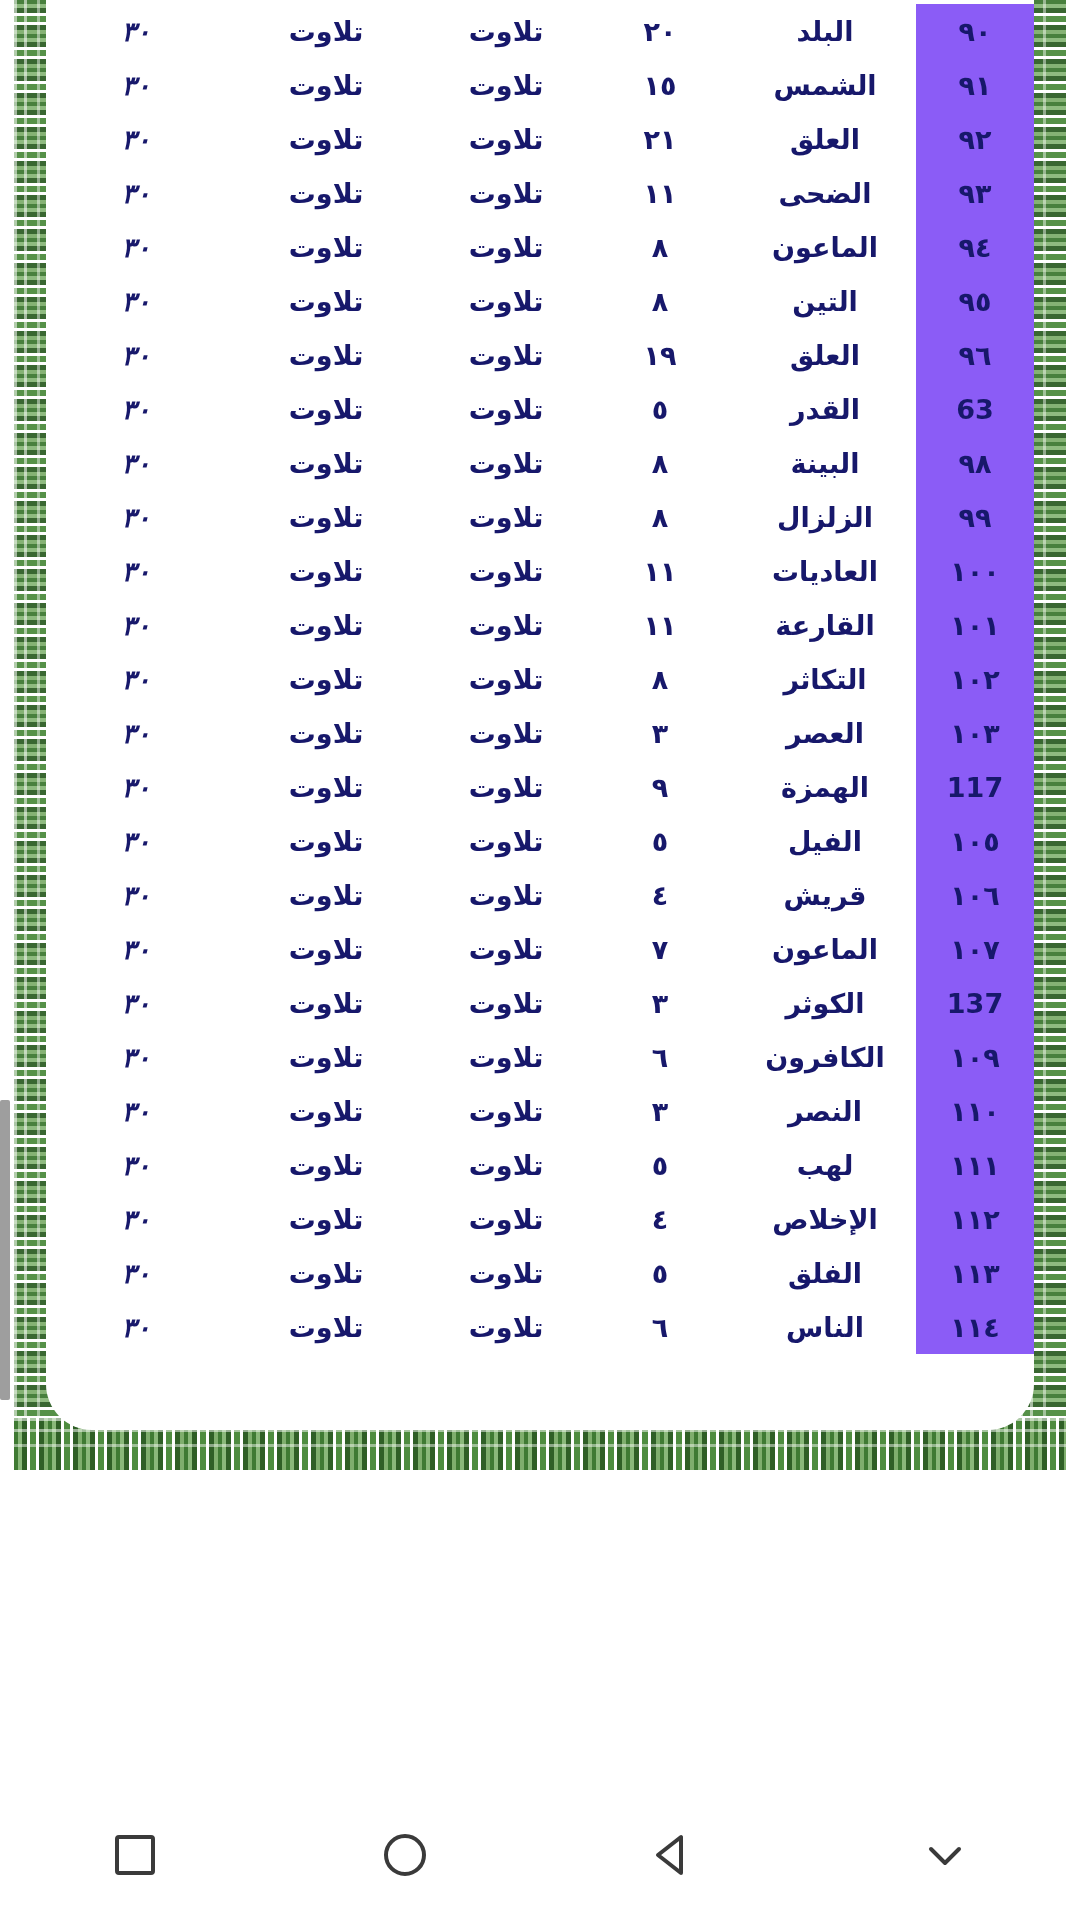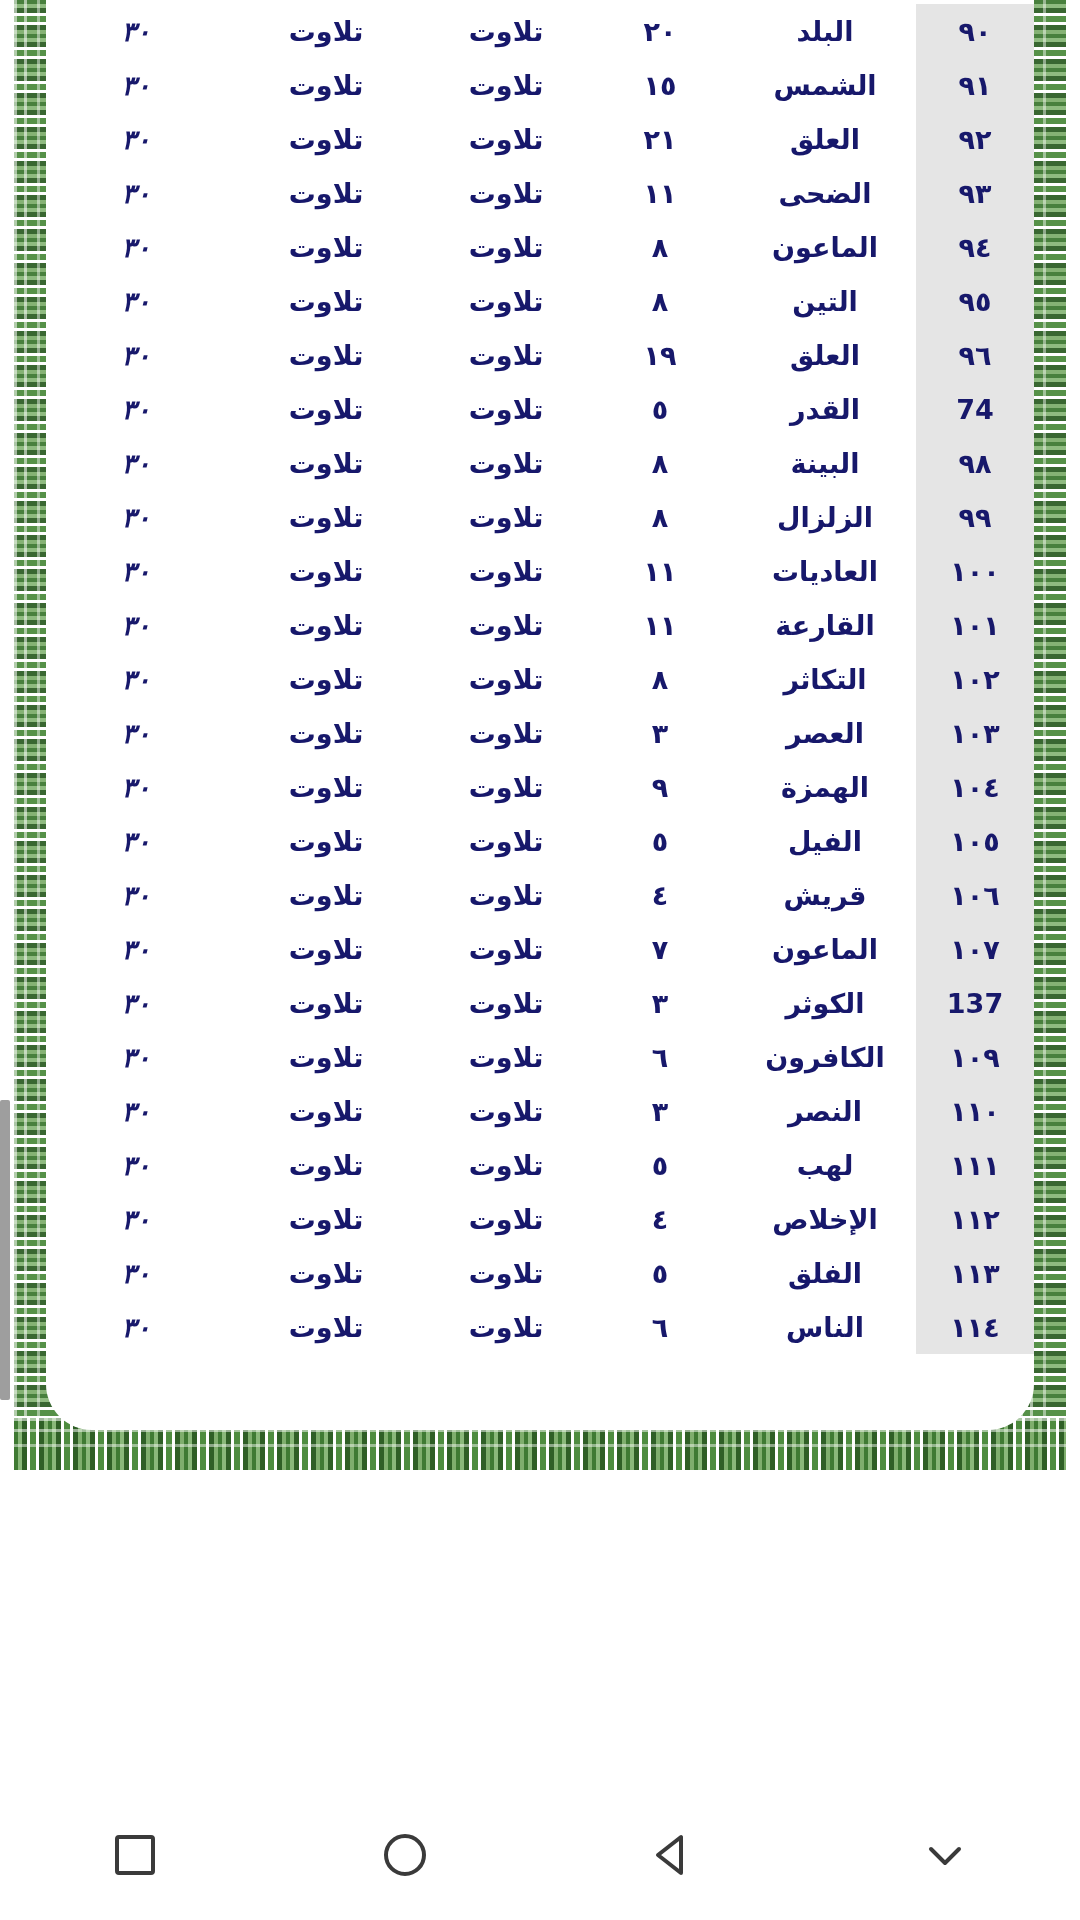--- a/index.html
+++ b/index.html
@@ -138,21 +138,21 @@
 
   
   col.c-num    { width: 118px; }
   col.c-name   { width: 182px; }
   col.c-ayat   { width: 148px; }
   col.c-task1  { width: 160px; }
   col.c-task2  { width: 200px; }
   col.c-last   { width: 180px; }
 
   td.num-cell {
-    background: #e5e5e5;
+    background: #8b5cf6;
     font-size: 29px;
   }
   td.name-cell {
     font-size: 28px;
     padding-right: 8px;
   }
   td.ayat-cell {
     font-size: 29px;
   }
   td.task-cell {
@@ -289,21 +289,21 @@
           </tr>
           <tr>
             <td class="num-cell">٩٦</td>
             <td class="name-cell">العلق</td>
             <td class="ayat-cell">١٩</td>
             <td class="task-cell">تلاوت</td>
             <td class="task-cell">تلاوت</td>
             <td class="juz-cell">٣٠</td>
           </tr>
           <tr>
-            <td class="num-cell">74</td>
+            <td class="num-cell">63</td>
             <td class="name-cell">القدر</td>
             <td class="ayat-cell">٥</td>
             <td class="task-cell">تلاوت</td>
             <td class="task-cell">تلاوت</td>
             <td class="juz-cell">٣٠</td>
           </tr>
           <tr>
             <td class="num-cell">٩٨</td>
             <td class="name-cell">البينة</td>
             <td class="ayat-cell">٨</td>
@@ -345,21 +345,21 @@
           </tr>
           <tr>
             <td class="num-cell">١٠٣</td>
             <td class="name-cell">العصر</td>
             <td class="ayat-cell">٣</td>
             <td class="task-cell">تلاوت</td>
             <td class="task-cell">تلاوت</td>
             <td class="juz-cell">٣٠</td>
           </tr>
           <tr>
-            <td class="num-cell">١٠٤</td>
+            <td class="num-cell">117</td>
             <td class="name-cell">الهمزة</td>
             <td class="ayat-cell">٩</td>
             <td class="task-cell">تلاوت</td>
             <td class="task-cell">تلاوت</td>
             <td class="juz-cell">٣٠</td>
           </tr>
           <tr>
             <td class="num-cell">١٠٥</td>
             <td class="name-cell">الفيل</td>
             <td class="ayat-cell">٥</td>

